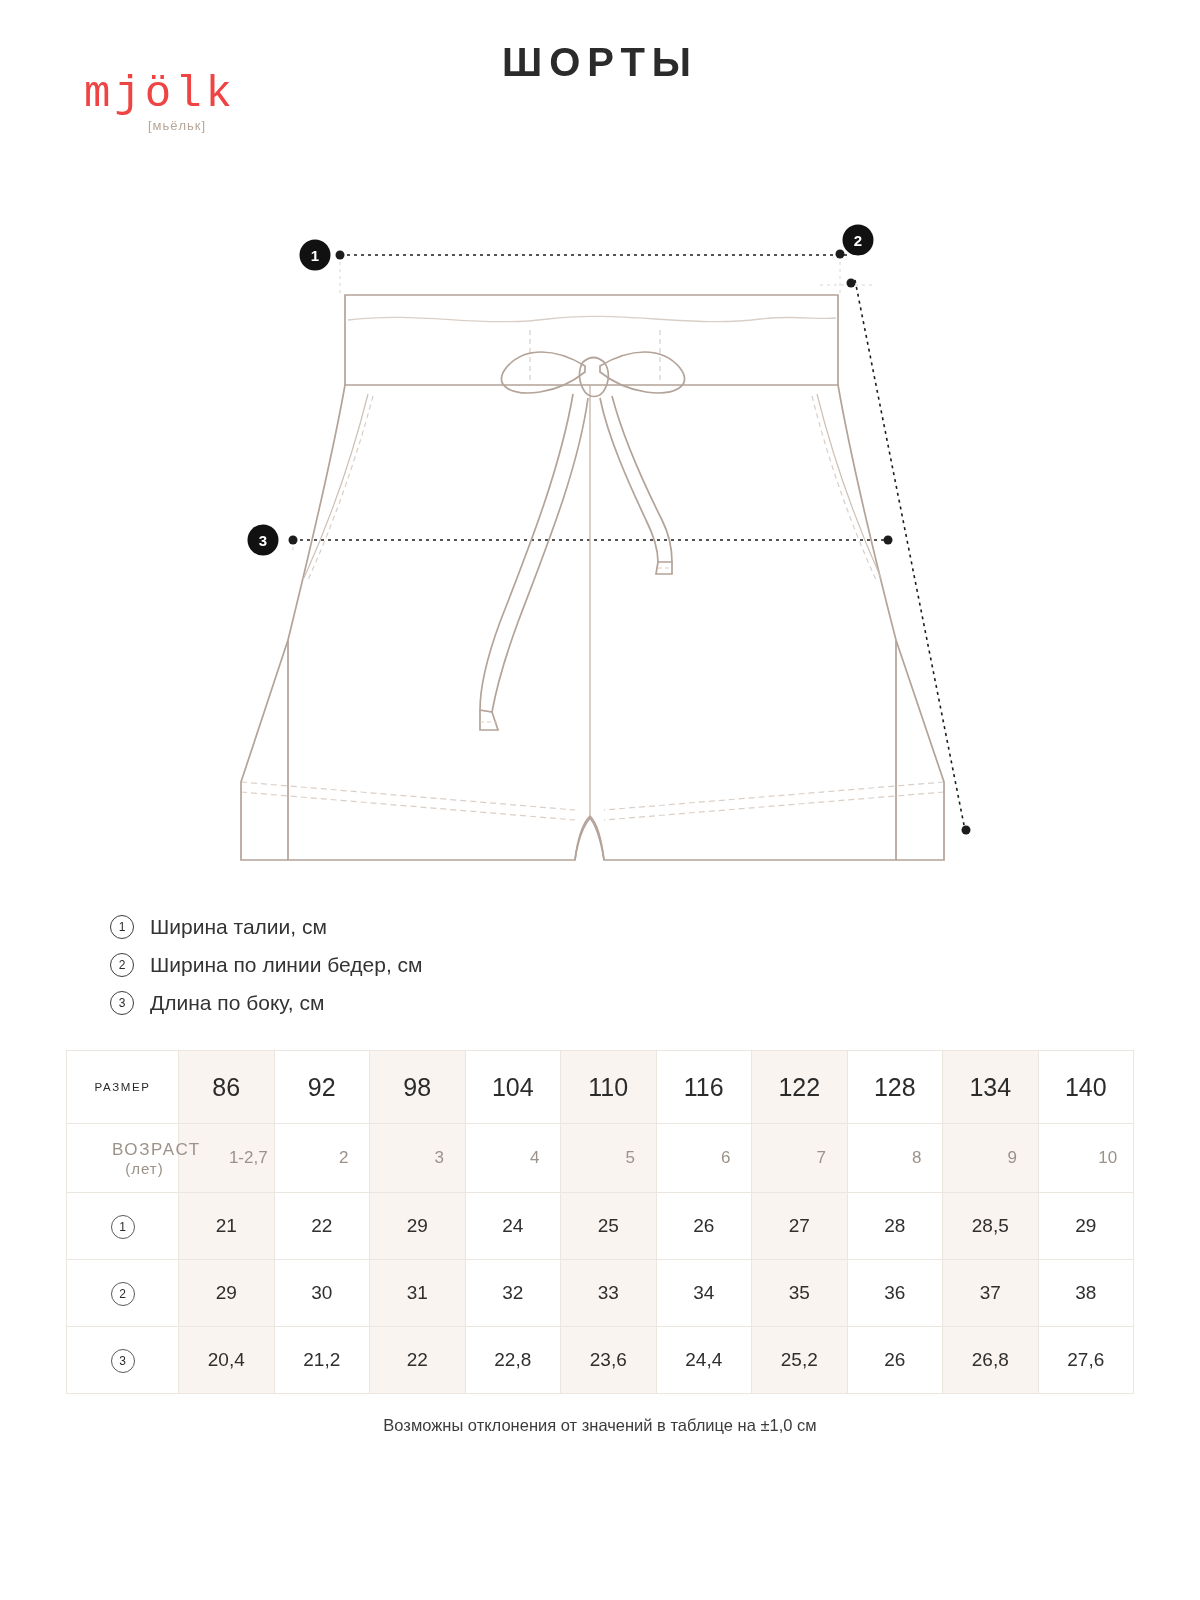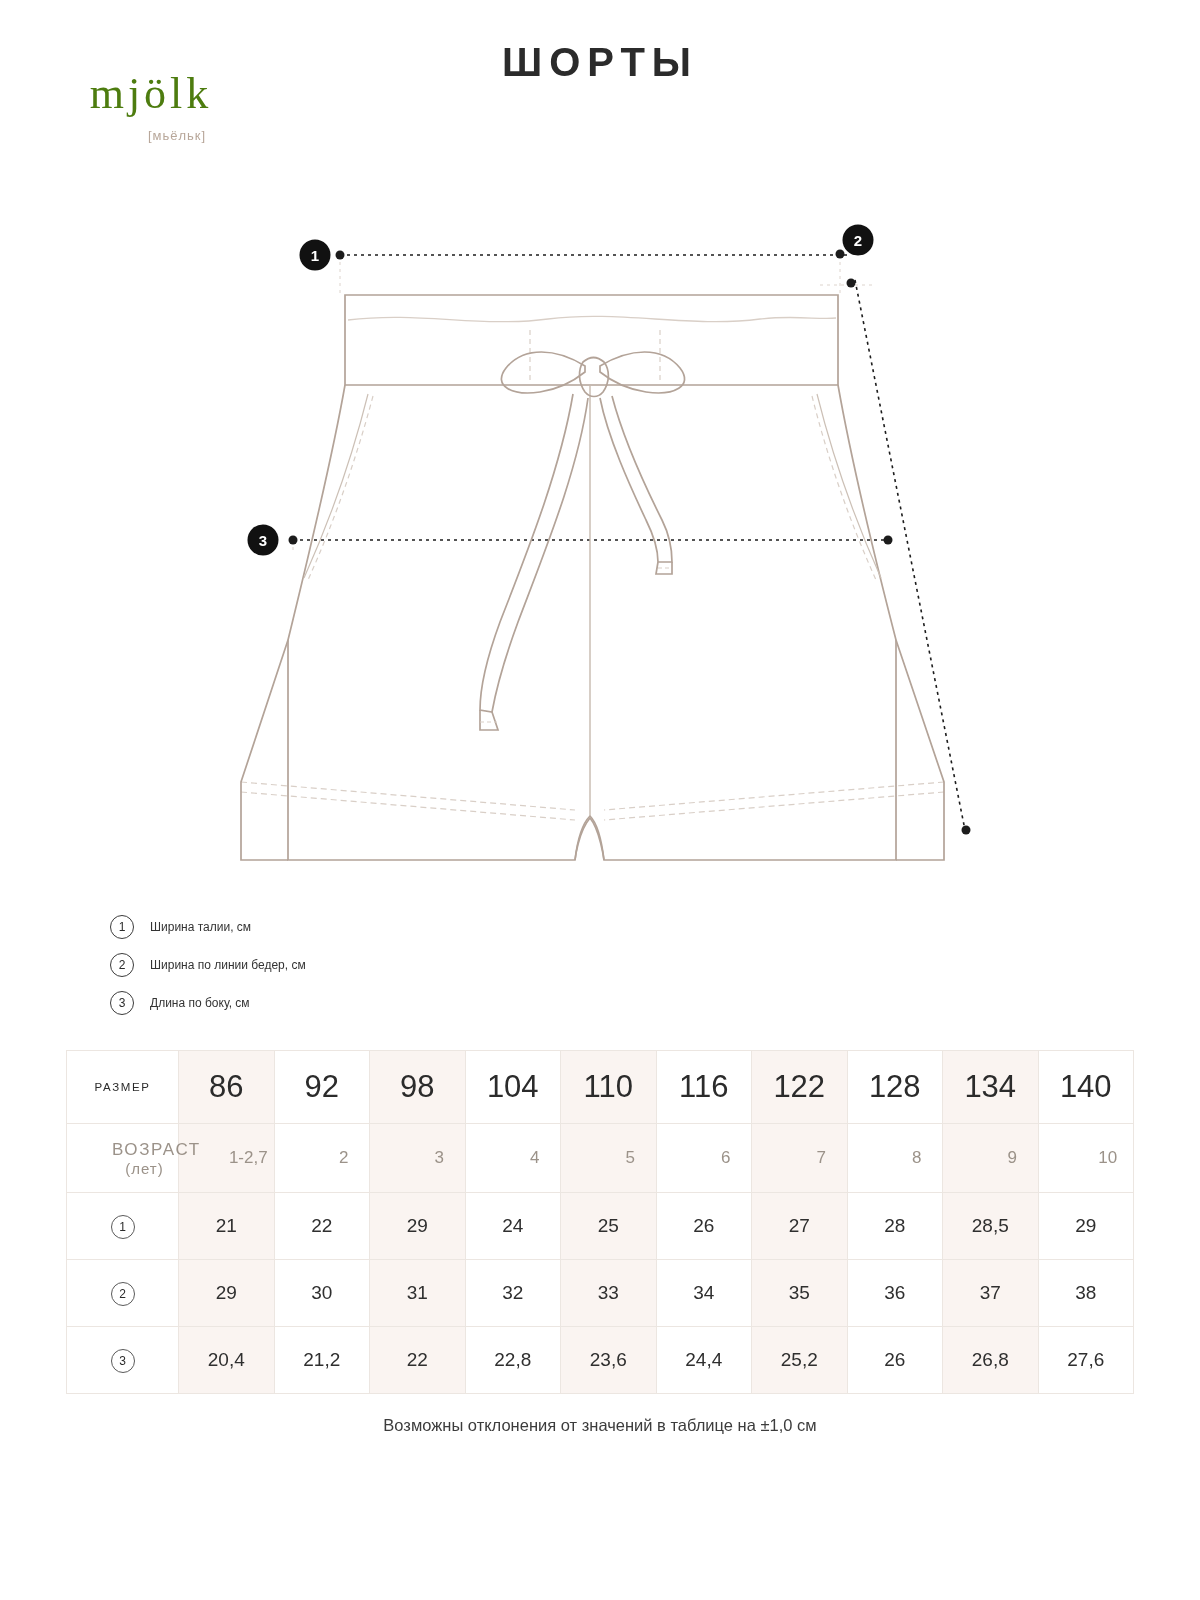--- a/index.html
+++ b/index.html
@@ -22,32 +22,33 @@
     height: 170px;
   }
   .logo {
     position: absolute;
     left: 66px;
     top: 72px;
     width: 170px;
     text-align: center;
   }
   .logo-word {
-    font-family: Liberation Serif, serif;
+    font-family: Liberation Mono, monospace;
     font-size: 44px;
     letter-spacing: 4px;
-    color: #4d7c0f;
+    color: #ef4444;
     line-height: 1;
     font-weight: 400;
+    text-align: right;
   }
   .logo-sub {
     font-size: 13px;
     color: #b8a79a;
     letter-spacing: 1px;
-    margin-top: 12px;
+    margin-top: 2px;
     padding-left: 52px;
   }
   .page-title {
     position: absolute;
     left: 0;
     right: 0;
     top: 40px;
     text-align: center;
     font-size: 40px;
     letter-spacing: 7px;
@@ -87,21 +88,21 @@
     border: 1.3px solid #3c3c3c;
     font-size: 12px;
     display: flex;
     align-items: center;
     justify-content: center;
     color: #2b2b2b;
     flex: 0 0 auto;
   }
   .legend-label {
     margin-left: 16px;
-    font-size: 12px;
+    font-size: 21px;
     color: #333;
   }
 
   
   .table-wrap {
     margin: 28px 66px 0 66px;
   }
   table {
     width: 1068px;
     border-collapse: collapse;
@@ -122,21 +123,21 @@
     color: #8d8479;
     text-transform: uppercase;
   }
   td.rowhead small {
     display: block;
     font-size: 15px;
     letter-spacing: 1px;
     text-transform: none;
   }
   tr.size-row td {
-    font-size: 31px;
+    font-size: 25px;
     color: #2b2b2b;
     height: 70px;
   }
   tr.size-row td.rowhead { font-size: 11.5px; }
   tr.age-row td {
     font-size: 17px;
     color: #9b9289;
     height: 66px;
     padding-left: 45px;
   }

